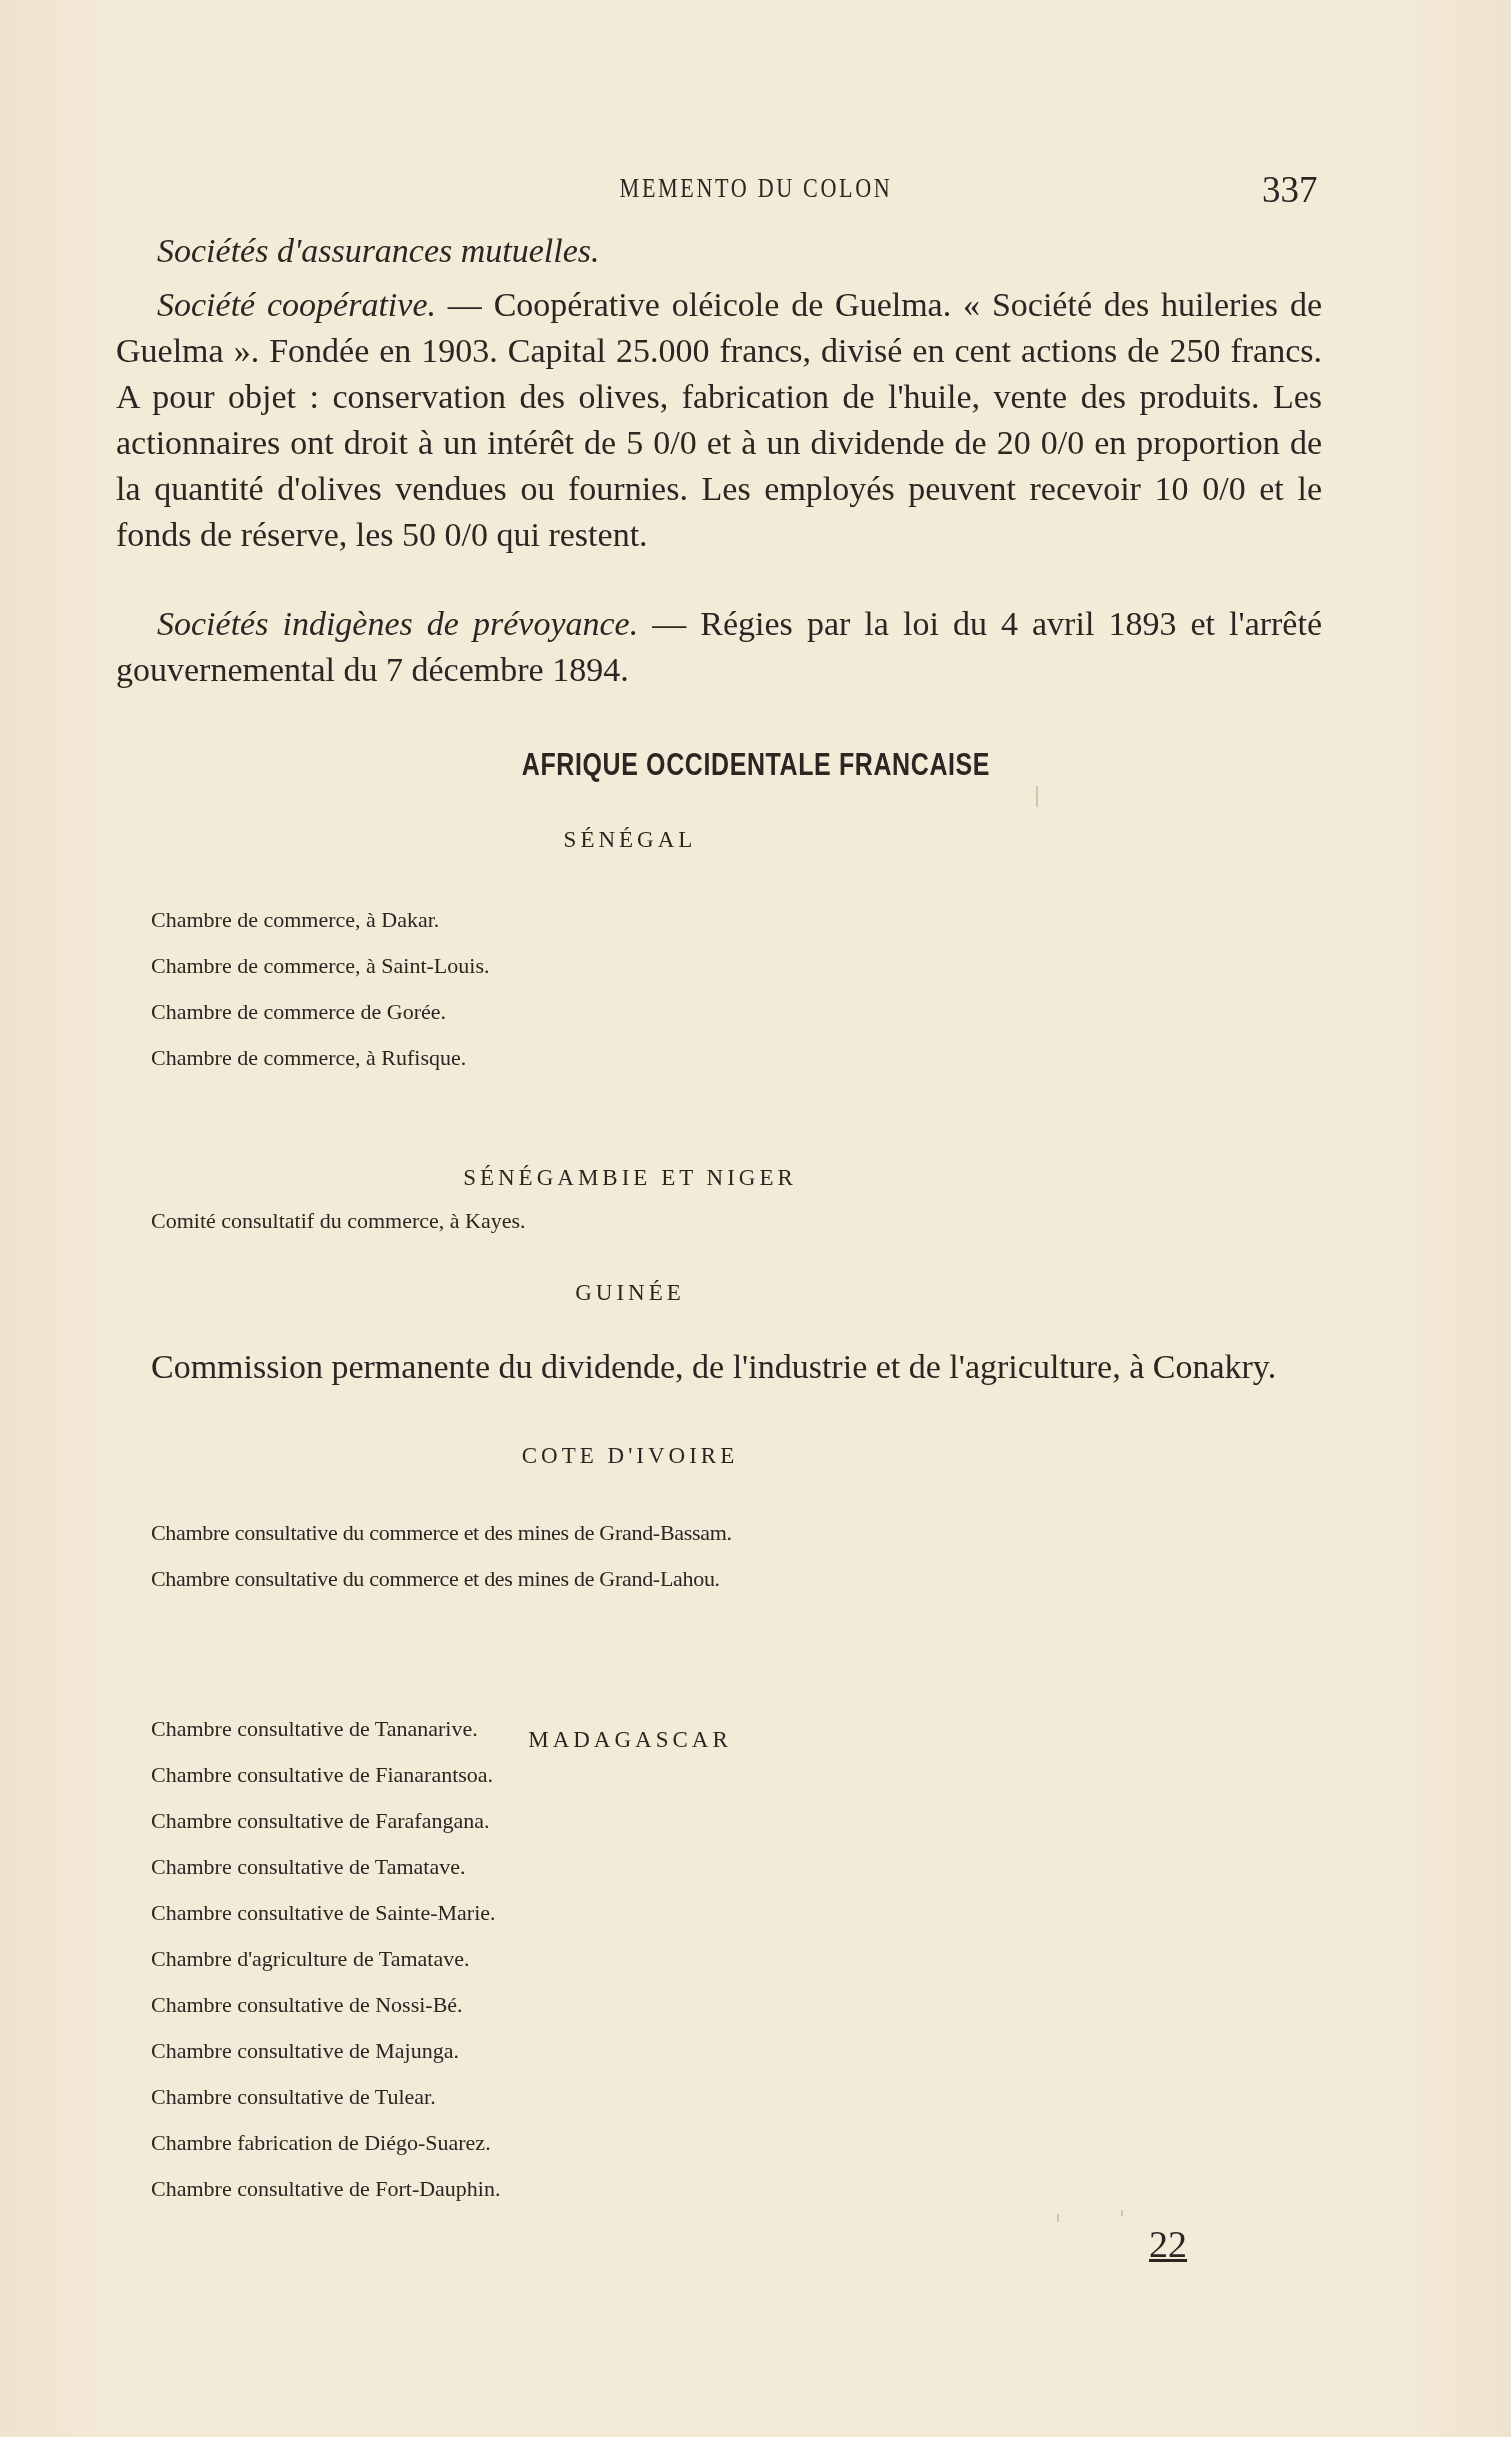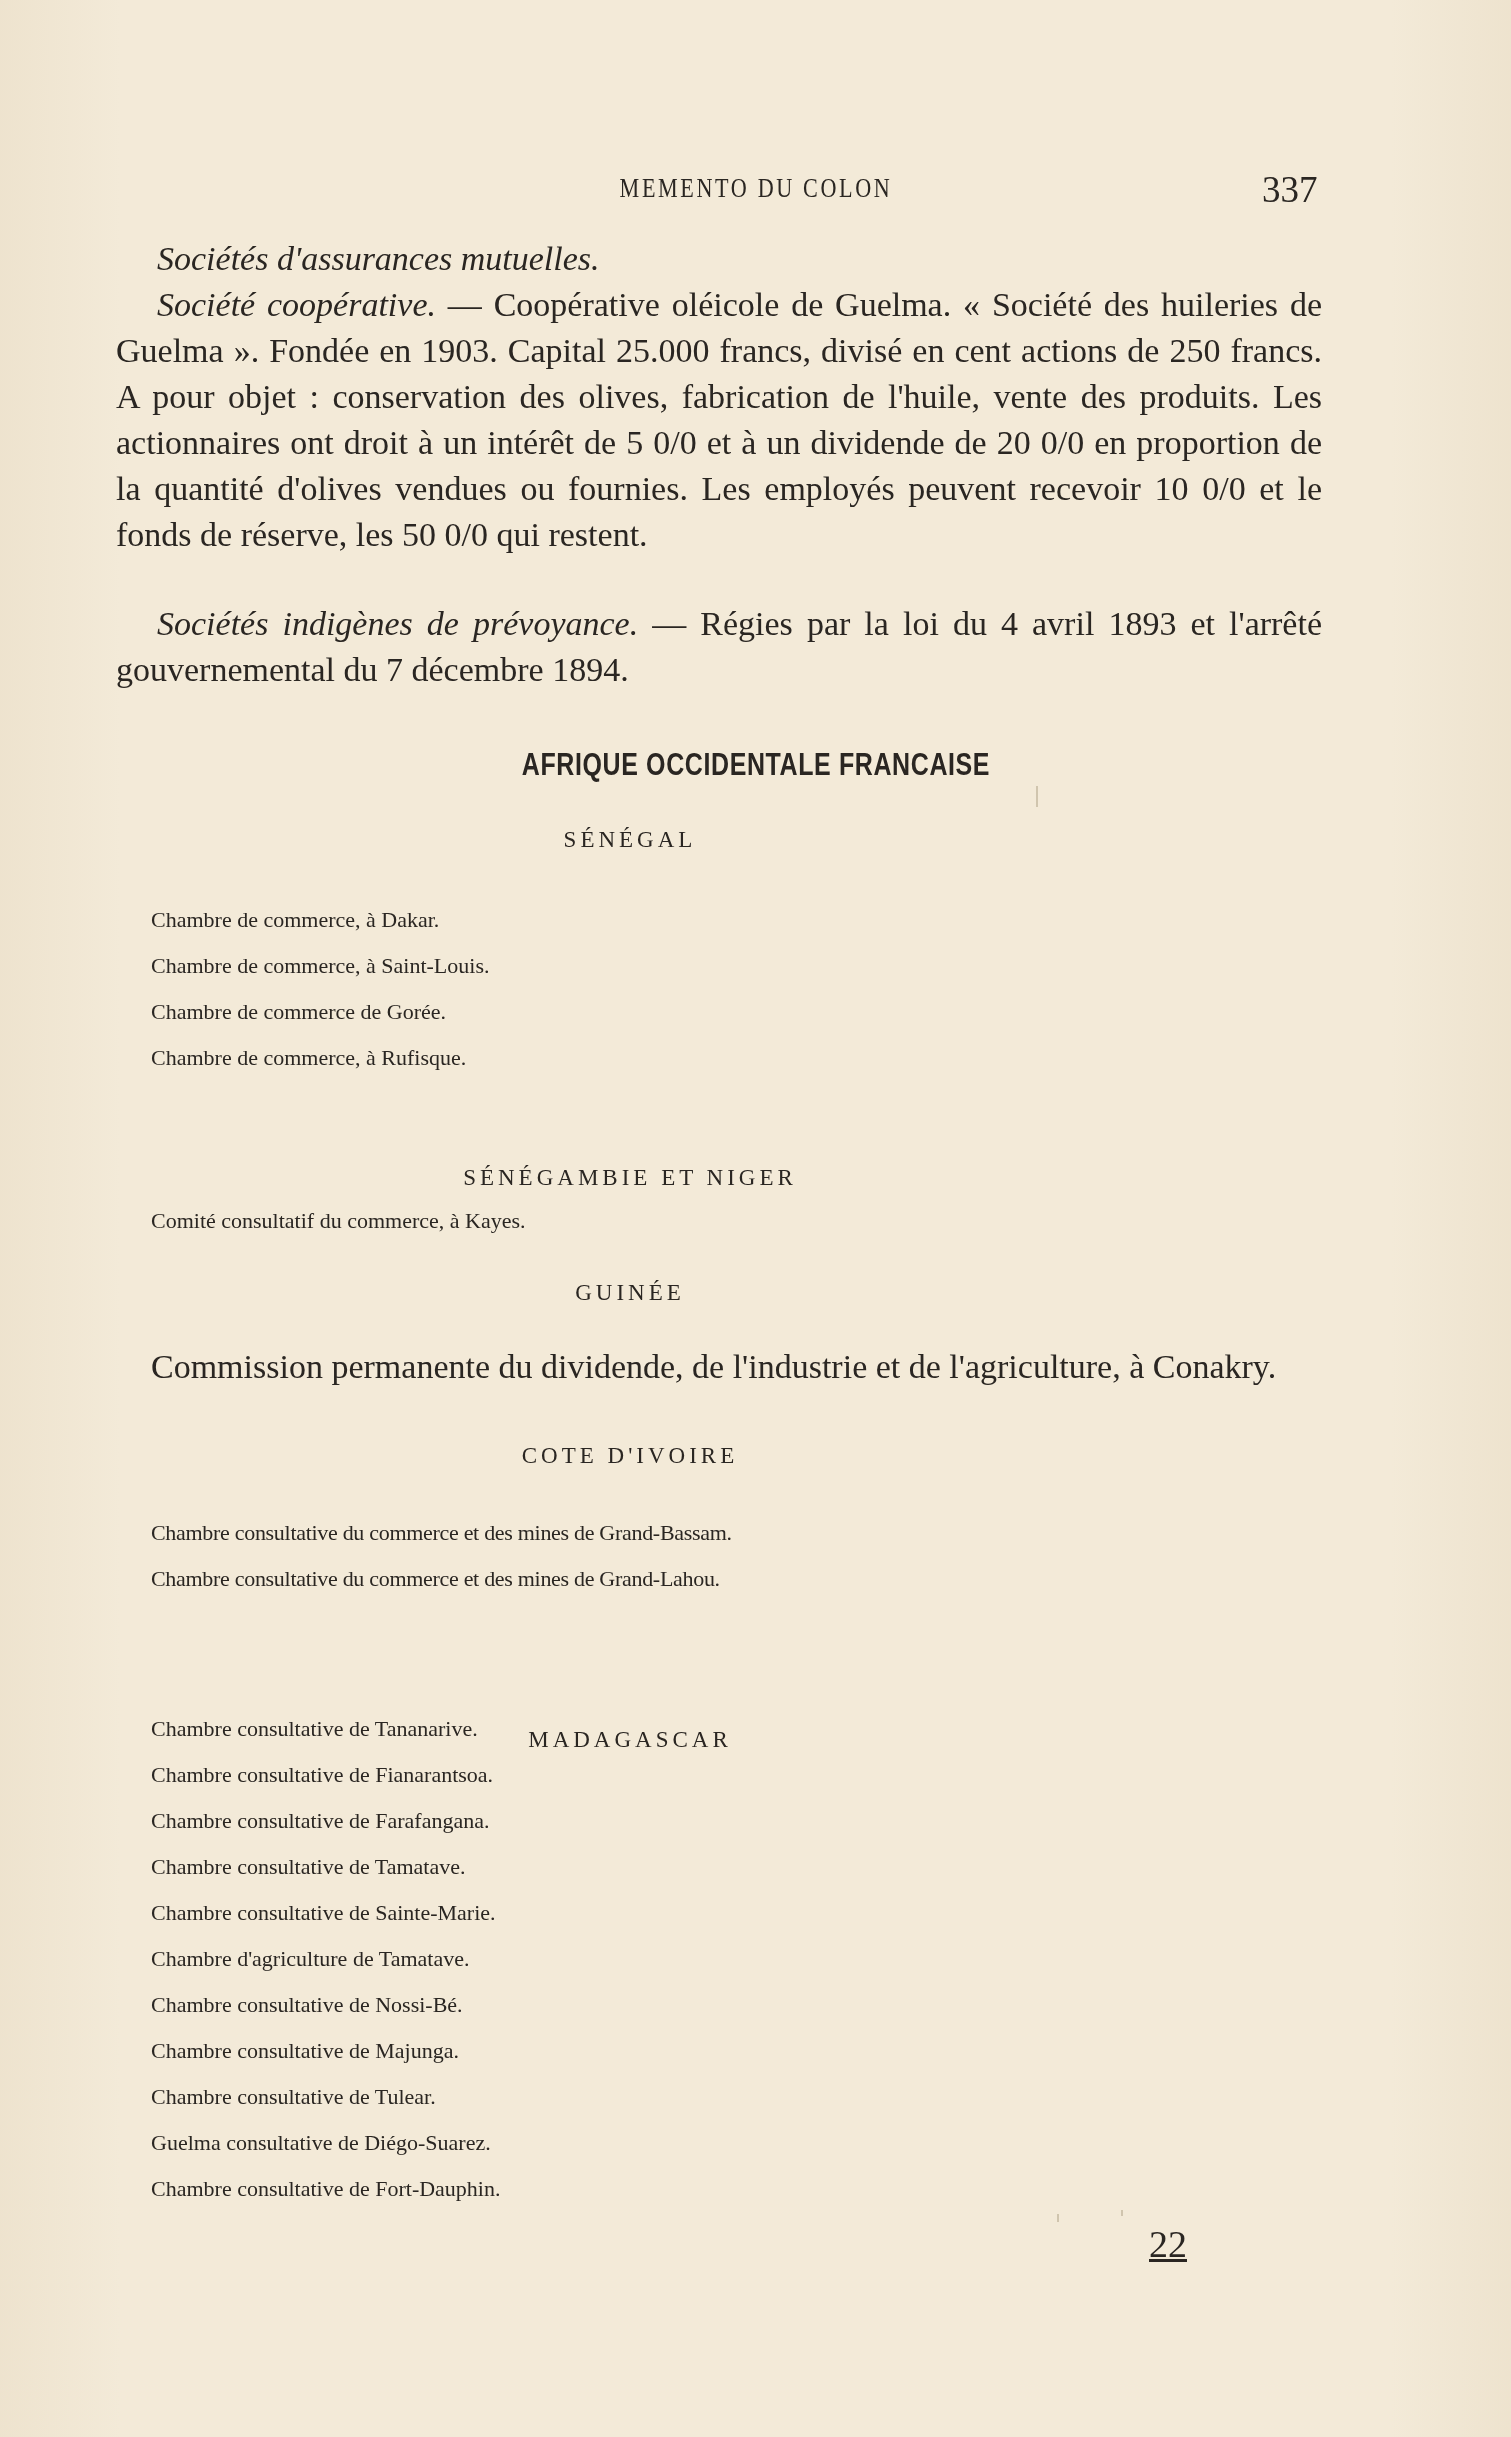--- a/index.html
+++ b/index.html
@@ -49,21 +49,21 @@
   .speck { position: absolute; background: #b9ab92; opacity: 0.6; }
 </style>
 </head>
 <body>
 
 <div class="page">
 
   <div class="abs running-head">MEMENTO DU COLON</div>
   <div class="abs folio">337</div>
 
-  <div class="para indent" style="top:236px;">
+  <div class="para indent" style="top:228px;">
     <span class="it">Sociétés d'assurances mutuelles.</span><span></span>
   </div>
   <div class="para indent" style="top:282px;">
     <span class="it">Société coopérative.</span><span> — Coopérative oléicole de Guelma. « Société des huileries de Guelma ». Fondée en 1903. Capital 25.000 francs, divisé en cent actions de 250 francs. A pour objet : conservation des olives, fabrication de l'huile, vente des produits. Les actionnaires ont droit à un intérêt de 5 0/0 et à un dividende de 20 0/0 en proportion de la quantité d'olives vendues ou fournies. Les employés peuvent recevoir 10 0/0 et le fonds de réserve, les 50 0/0 qui restent.</span>
   </div>
   <div class="para indent" style="top:601px;">
     <span class="it">Sociétés indigènes de prévoyance.</span><span> — Régies par la loi du 4 avril 1893 et l'arrêté gouvernemental du 7 décembre 1894.</span>
   </div>
 
   <div class="abs h1">AFRIQUE OCCIDENTALE FRANCAISE</div>
@@ -96,21 +96,21 @@
   <div class="list" style="top:1706px;">
     <div>Chambre consultative de Tananarive.</div>
     <div>Chambre consultative de Fianarantsoa.</div>
     <div>Chambre consultative de Farafangana.</div>
     <div>Chambre consultative de Tamatave.</div>
     <div>Chambre consultative de Sainte-Marie.</div>
     <div>Chambre d'agriculture de Tamatave.</div>
     <div>Chambre consultative de Nossi-Bé.</div>
     <div>Chambre consultative de Majunga.</div>
     <div>Chambre consultative de Tulear.</div>
-    <div>Guelma consultative de Diégo-Suarez.</div>
+    <div>Chambre fabrication de Diégo-Suarez.</div>
     <div>Chambre consultative de Fort-Dauphin.</div>
   </div>
 
   <div class="abs sig">22</div>
 
   <span class="speck" style="left:1036px; top:786px; width:2.4px; height:20.6px;"></span>
   <span class="speck" style="left:1057px; top:2214px; width:2.4px; height:8px;"></span>
   <span class="speck" style="left:1121px; top:2210px; width:2.4px; height:6.3px;"></span>
 </div>
 

